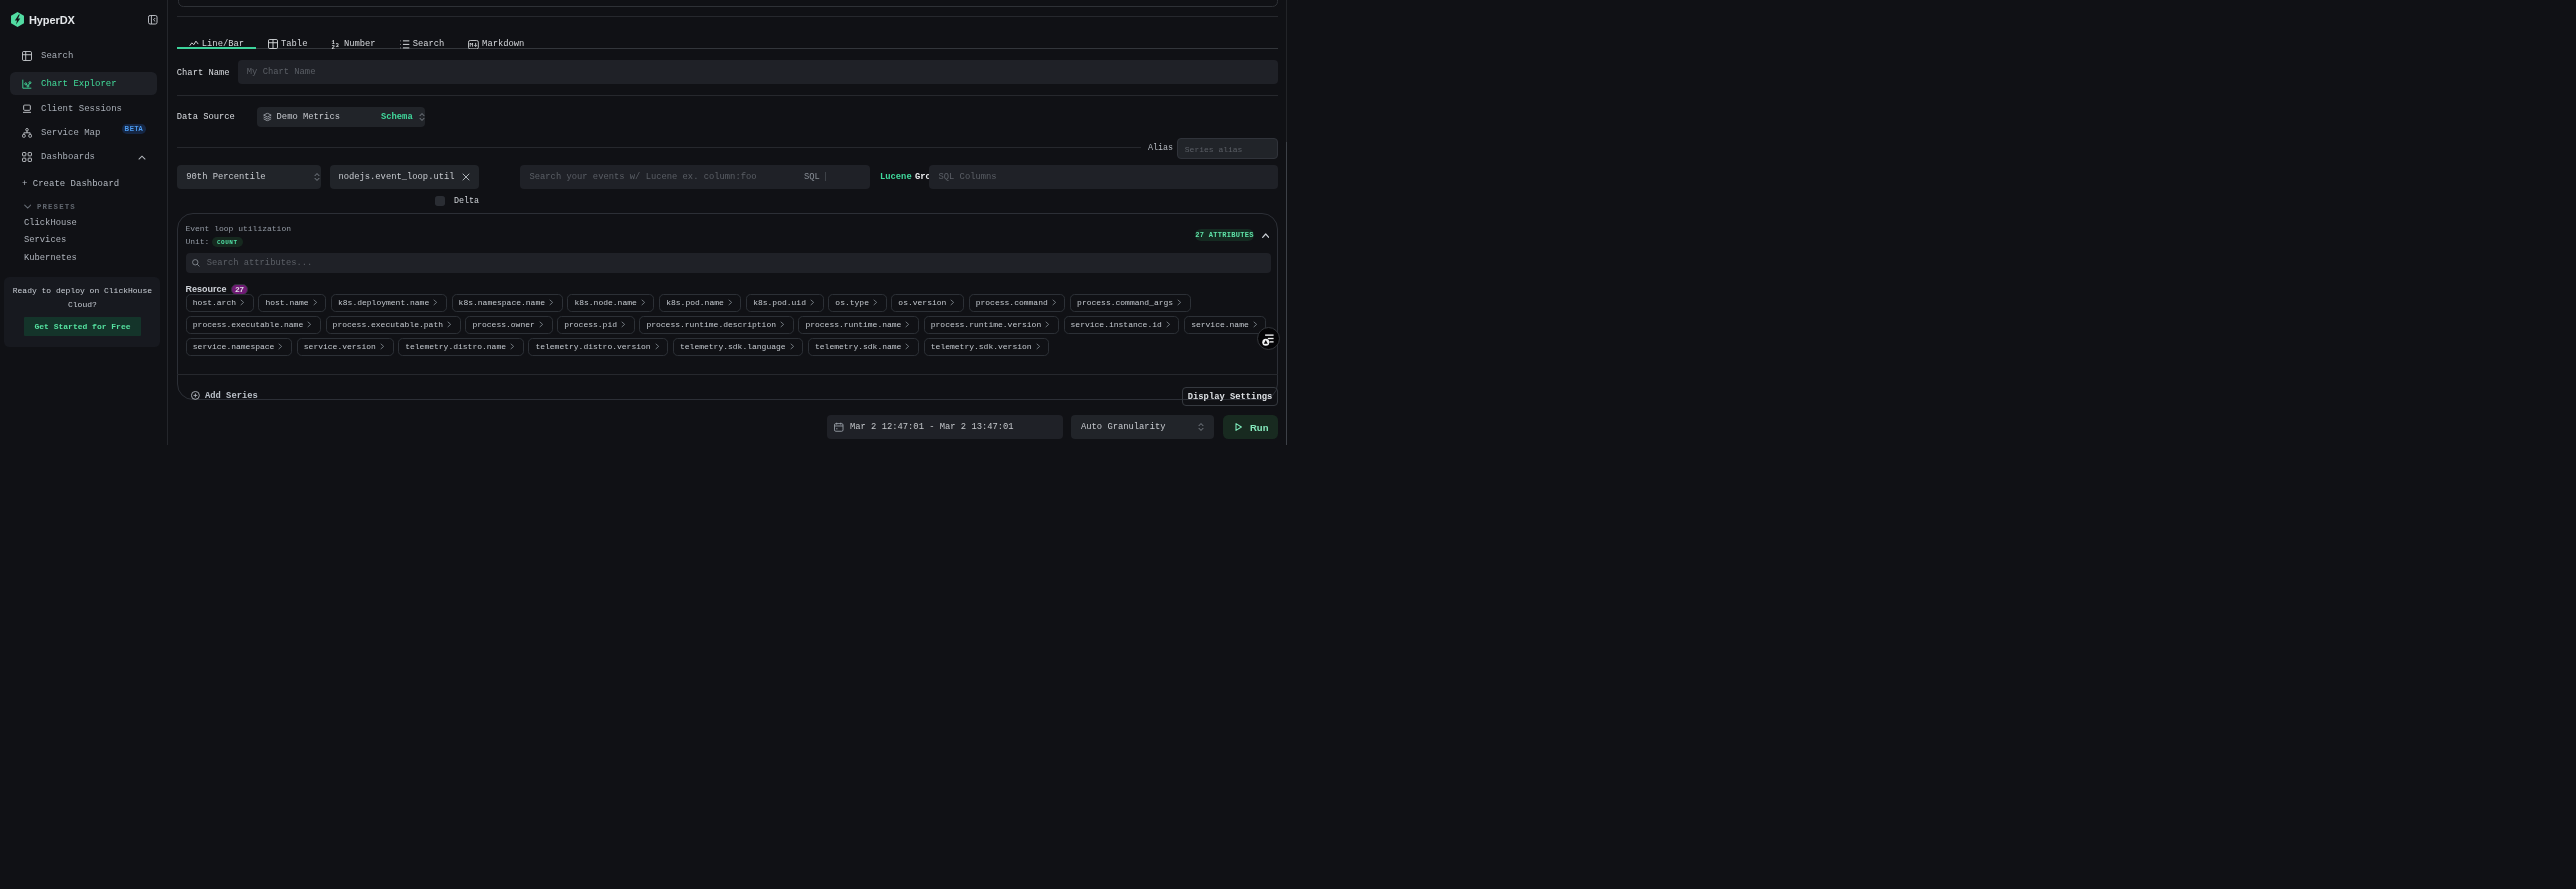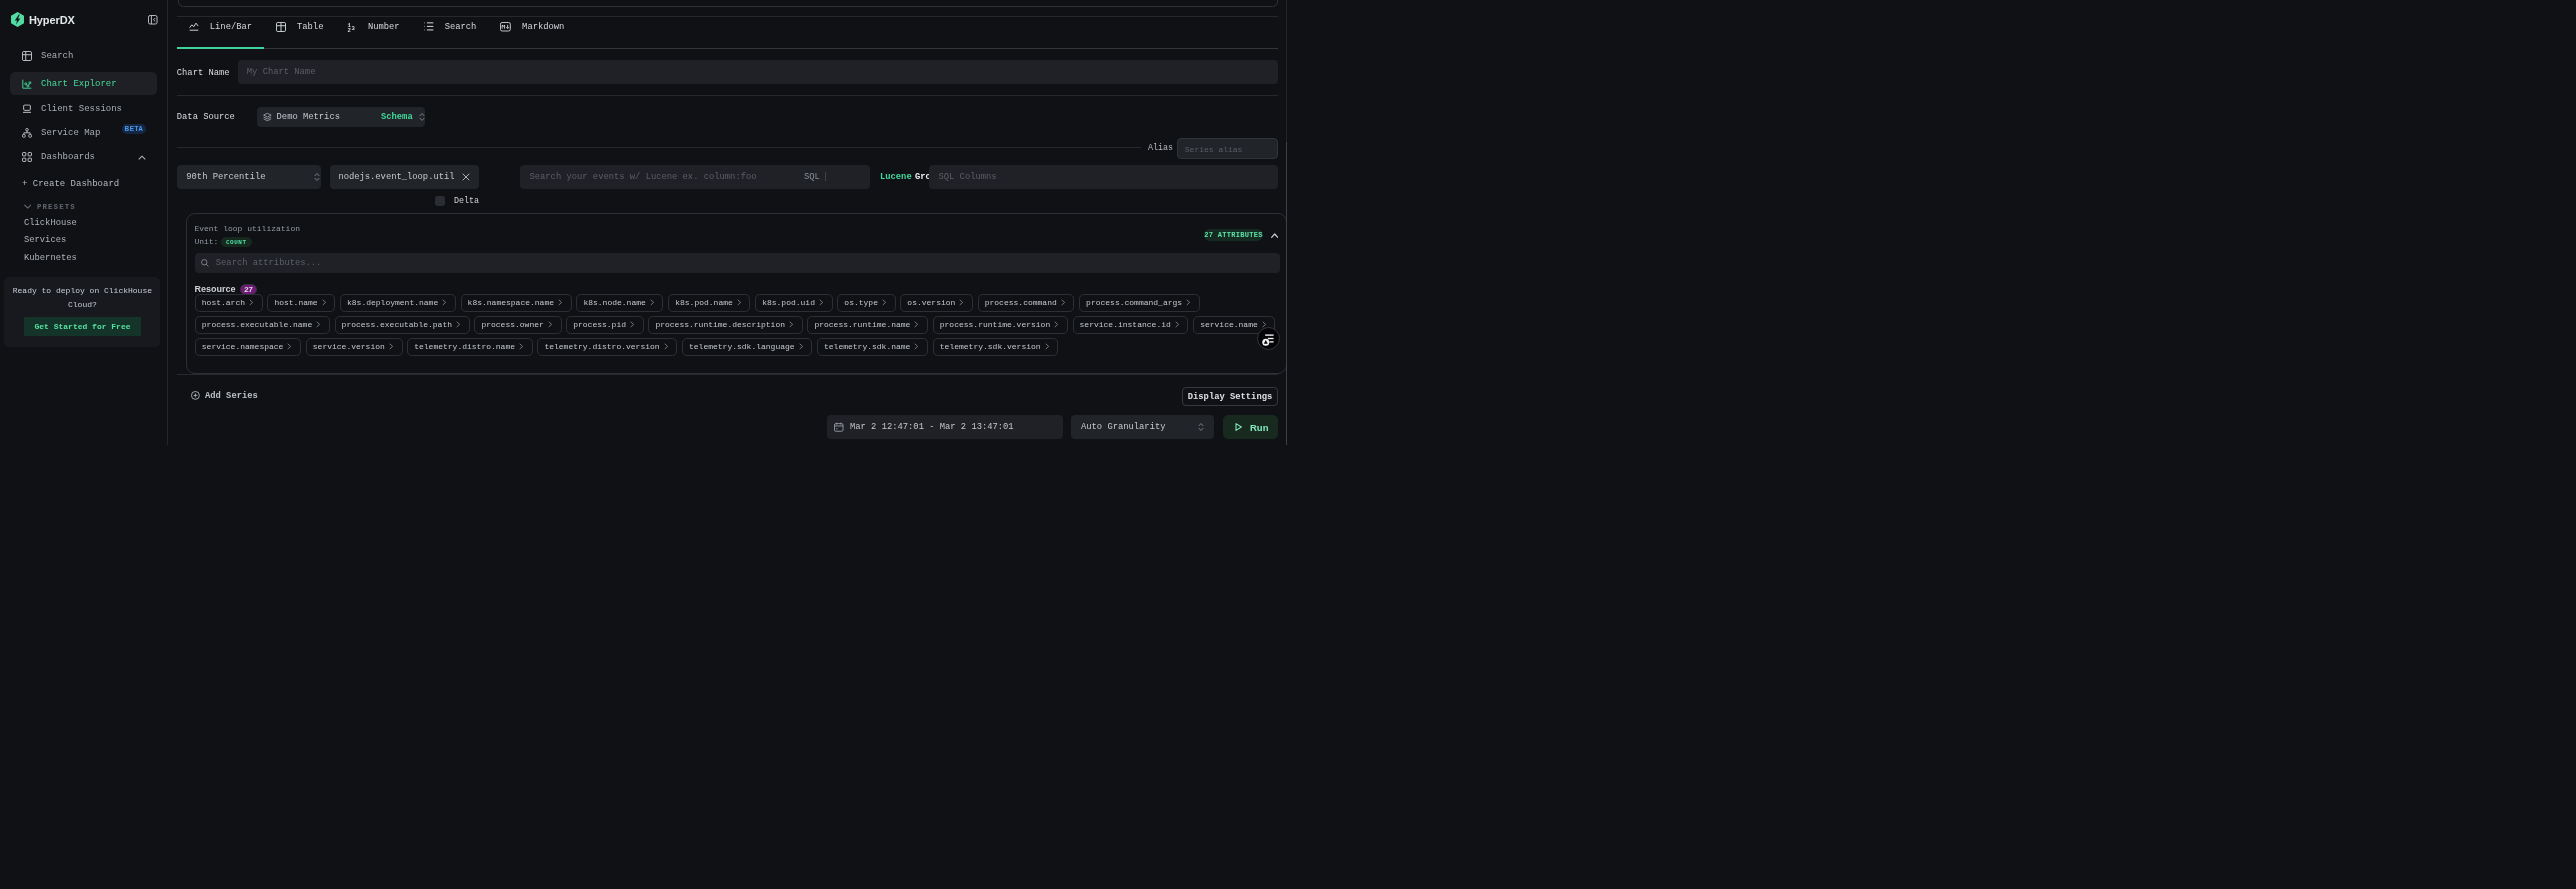--- a/index.html
+++ b/index.html
@@ -27,21 +27,21 @@
   #main { position:absolute; left:168px; top:0; width:1120px; height:445px; }
   .hr { position:absolute; height:0.7px; background:#26282d; }
   .input { position:absolute; background:#1f2127; border-radius:4px; }
   .ph { color:#5b5f66; }
   .lbl { color:#d9dce0; }
   .boldlbl { color:#eceef0; font-weight:bold;padding-left:36px; }
   .sel { position:absolute; background:#212429; border-radius:4px;text-decoration:underline; }
   .green { color:#40d99c; }
   .vcenter { position:absolute; top:50%; transform:translateY(-50%); white-space:nowrap; }
 
-  .tabitem { display:flex; align-items:flex-start; gap:11px; padding:0 12px; font-size:8.8px; color:#d4d7db; position:relative; height:27px; white-space:nowrap; }
+  .tabitem { display:flex; align-items:flex-end; gap:3px; padding:0 12px; font-size:8.8px; color:#d4d7db; position:relative; height:27px; white-space:nowrap; }
 
   
   .tagrow { position:absolute; left:185px; display:flex; gap:4.7px; }
   .tag { height:17.6px; border:0.7px solid #2c3036; border-radius:4.7px; display:flex; align-items:center; padding:0 8px 0 6px; font-size:8px; color:#c3c8ce; white-space:nowrap; }
   .tag svg { margin-left:4px; }
 </style>
 </head>
 <body>
 
 <div id="sidebar">
@@ -231,21 +231,21 @@
     <div class="vcenter green" style="left:312px; font-weight:bold;padding-left:48px;">Lucene</div>
   </div>
   <div class="vcenter boldlbl" style="left:711px; top:177px;">Group By</div>
   <div class="input" style="left:761px; top:165px; width:349px; height:24px;">
     <div class="vcenter ph" style="left:9.5px;">SQL Columns</div>
   </div>
 
   <div class="abs" style="left:267px; top:196px; width:9.8px; height:9.8px; background:#2a2d33; border-radius:2.7px;"></div>
   <div class="vcenter" style="left:286px; top:201px; color:#ced2d7; font-size:8.4px;">Delta</div>
 
-  <div class="abs" style="left:18px; top:213px; width:1101px; height:161px; border:0.7px solid #2c2f36; border-radius:9px;">
+  <div class="abs" style="left:9px; top:213px; width:1101px; height:187px; border:0.7px solid #2c2f36; border-radius:16px;">
     <div class="vcenter" style="left:7.4px; top:13.5px; color:#939aa4; font-size:8px;">Event loop utilization</div>
     <div class="vcenter" style="left:7.4px; top:27px; color:#939aa4; font-size:8px;">Unit:</div>
     <div class="abs" style="left:34px; top:22.6px; height:10.8px; background:#16291f; border-radius:5.4px; color:#50dfa5; font-size:6px; font-weight:bold; letter-spacing:0.5px; line-height:11px; padding:0 5px; white-space:nowrap;">COUNT</div>
 
     <div class="abs" style="left:1017px; top:15px; width:59px; height:12px; background:#152a21; border-radius:6px; color:#5fe2a8; font-size:7px; font-weight:bold; letter-spacing:0.3px; text-align:center; line-height:12.5px; white-space:nowrap;">27 ATTRIBUTES</div>
     <svg class="abs" style="left:1084px; top:18.6px;" width="7.4" height="5.4" viewBox="0 0 11 8" fill="none" stroke="#c9ced4" stroke-width="1.8">
       <path d="M1 6.5 L5.5 1.5 L10 6.5" stroke-linecap="round" stroke-linejoin="round"></path>
     </svg>
 
     <div class="input" style="left:7.8px; top:39px; width:1085px; height:19.6px; background:#1f2127;">

